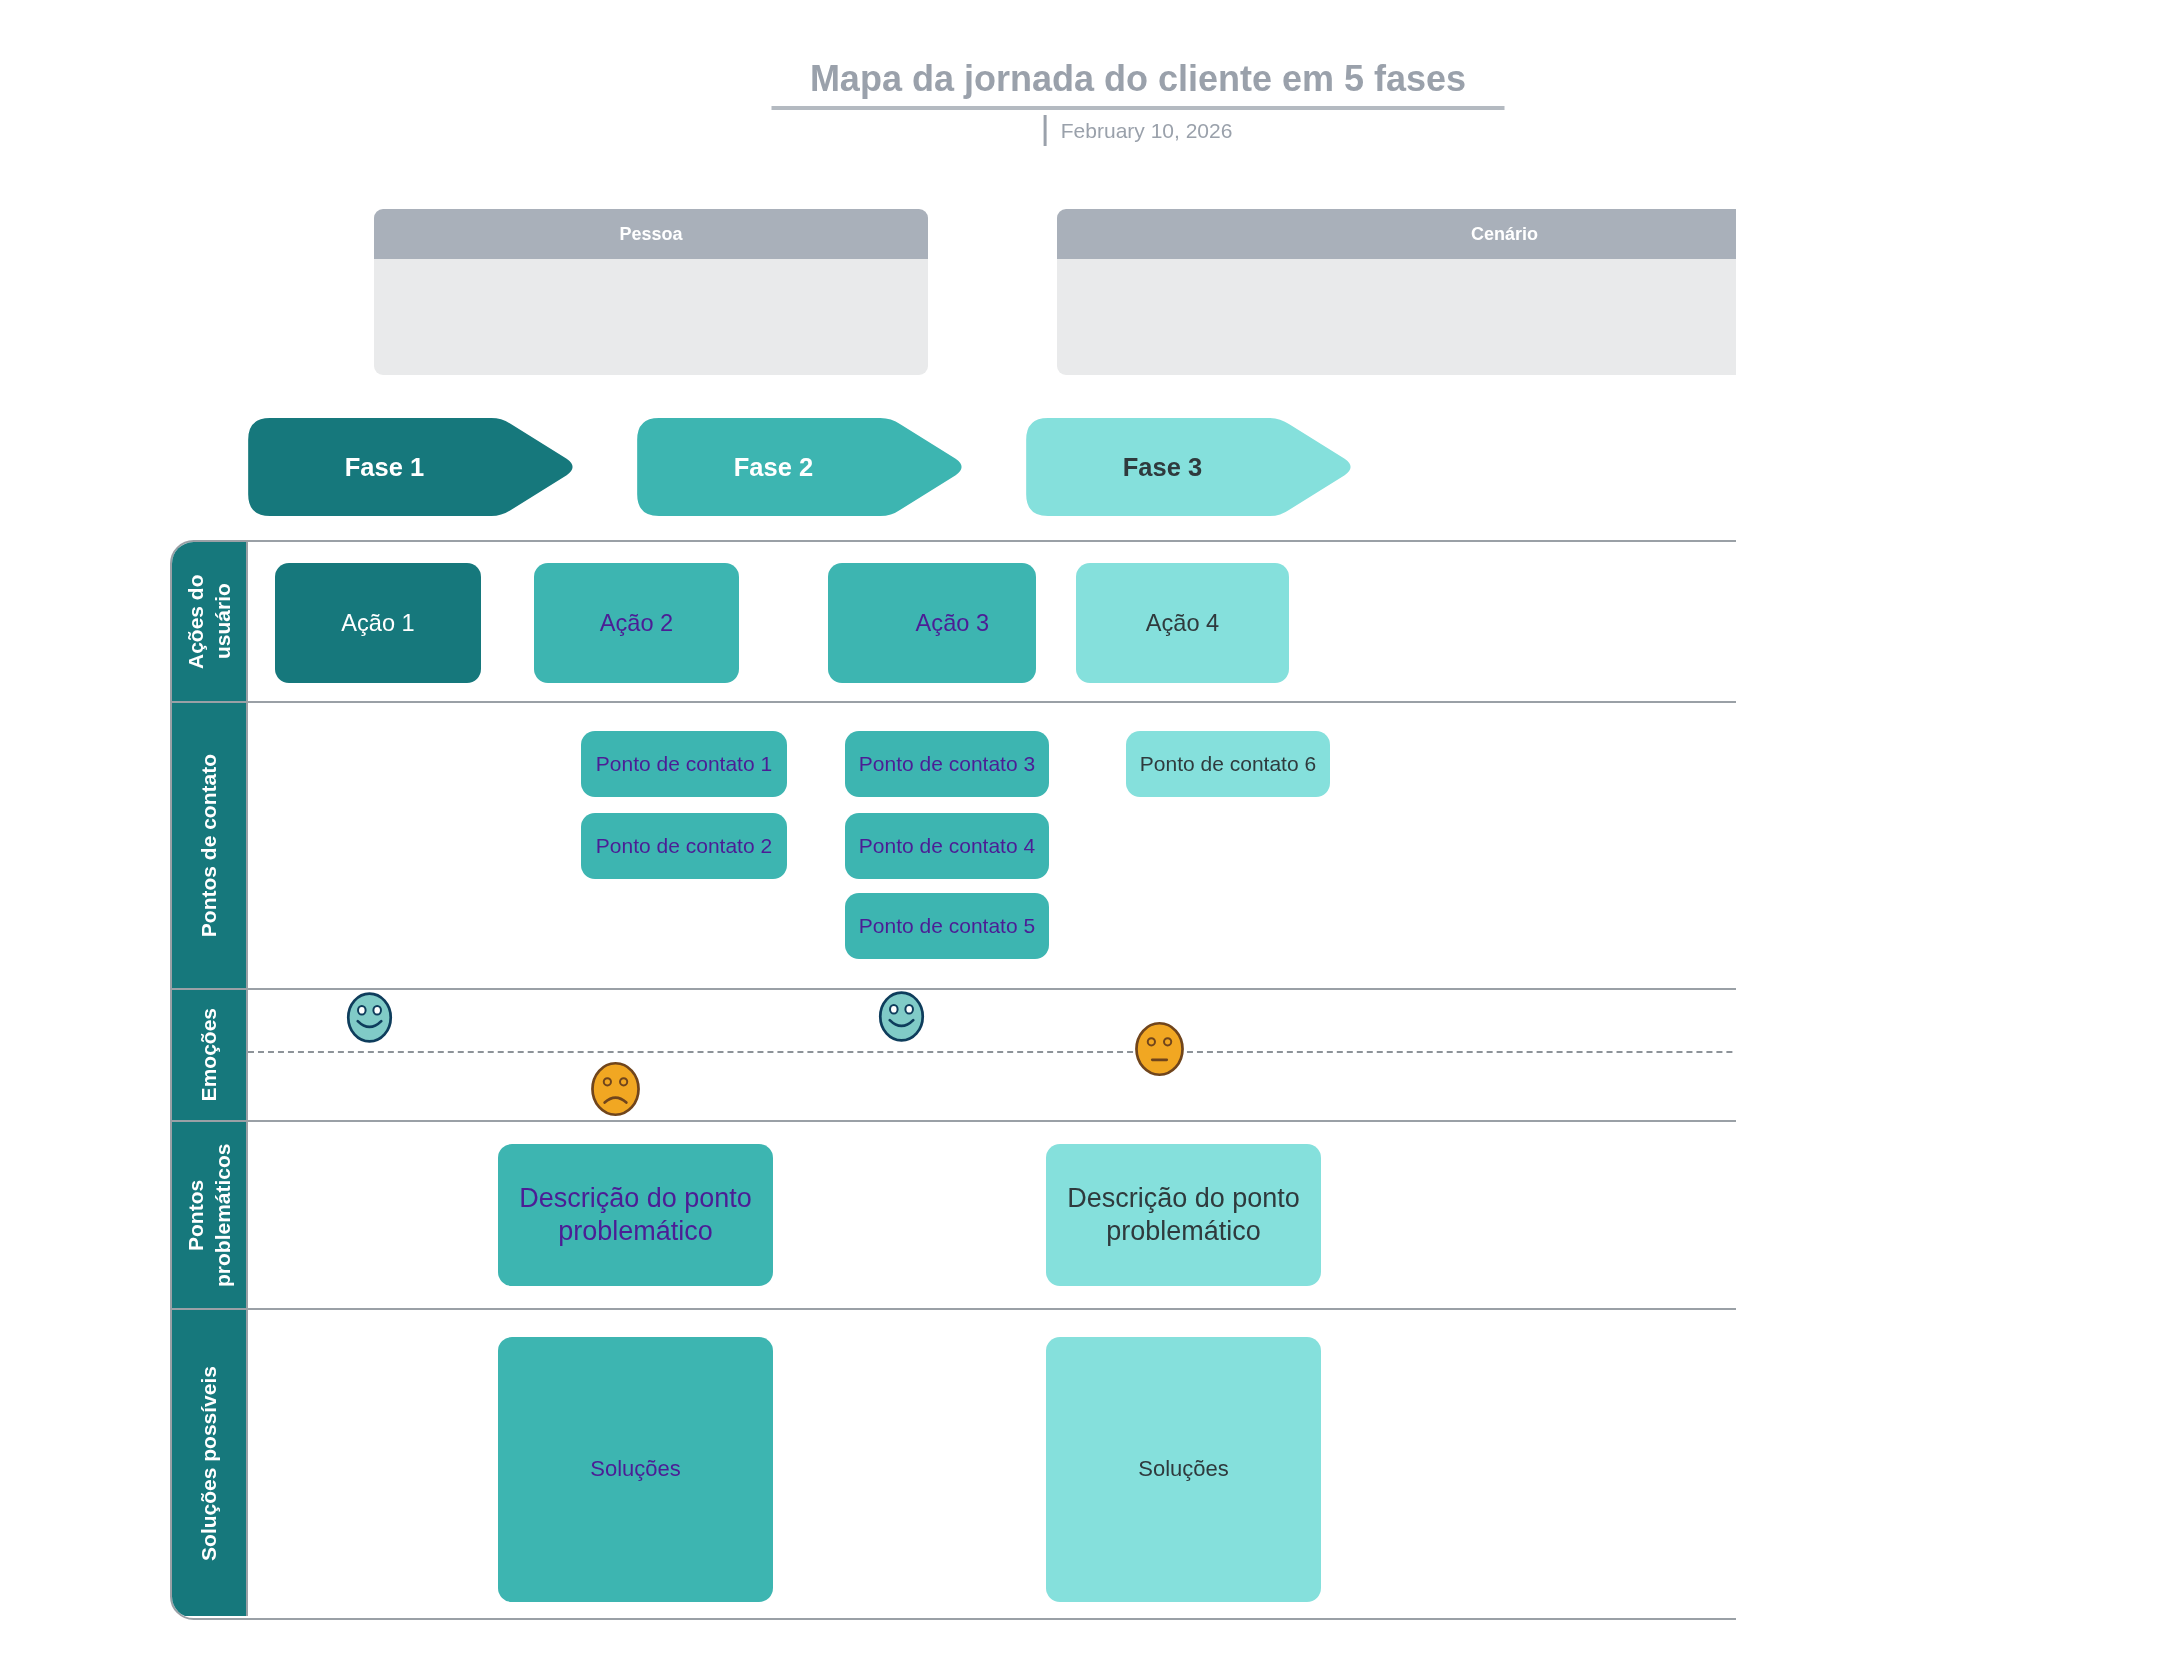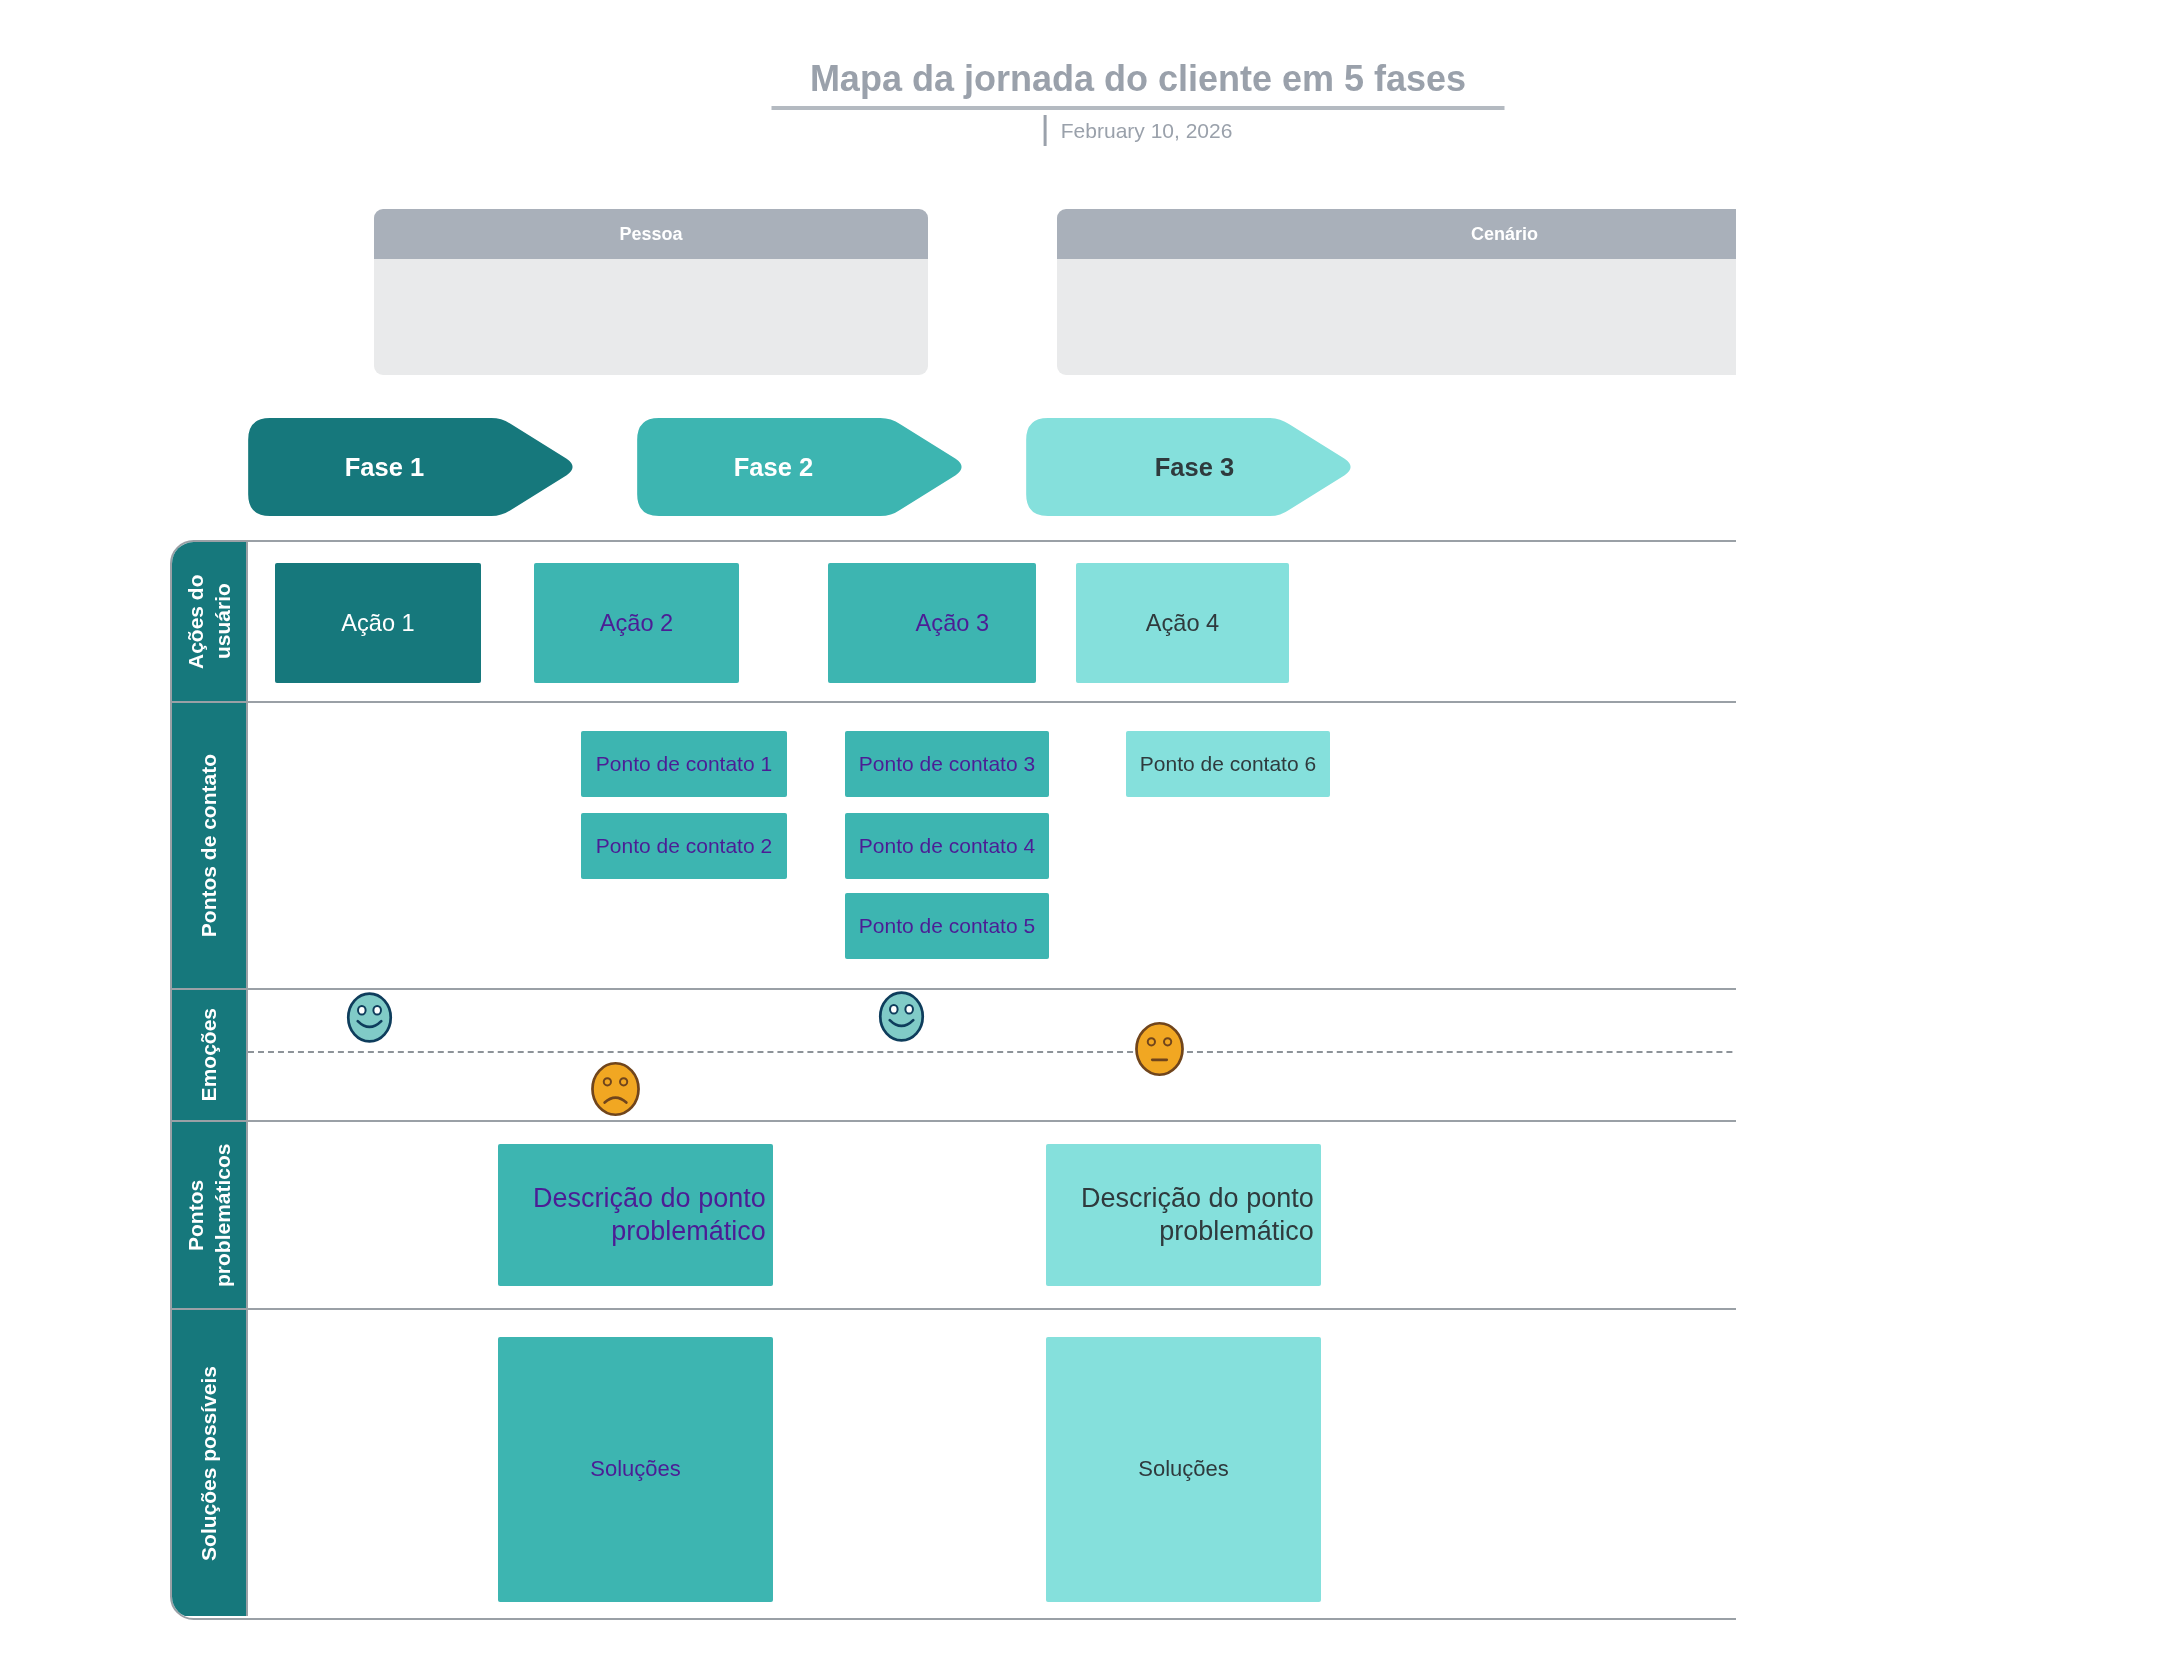--- a/index.html
+++ b/index.html
@@ -37,21 +37,21 @@
   .phase{position:absolute;top:418px;width:327px;height:98px;}
   .phase-svg{position:absolute;left:0;top:0;width:327px;height:98px;display:block;}
   .phase-label{
     position:absolute;left:0;top:0;width:273px;height:98px;
     display:flex;align-items:center;justify-content:center;
     font-size:25.5px;font-weight:bold;
   }
   .ph-fill-0{fill:var(--teal-dark);} .ph-fill-1{fill:var(--teal-mid);}
   .ph-fill-2{fill:var(--teal-light);} .ph-fill-3{fill:var(--teal-lighter);}
   .ph-fill-4{fill:var(--teal-faint);}
-  .txt-white{color:#ffffff;} .txt-dark{color:var(--dark-text);margin-left:32px;}
+  .txt-white{color:#ffffff;} .txt-dark{color:var(--dark-text);}
 
   
   .grid{
     position:absolute;left:170px;top:540px;width:1924px;height:1080px;
     border:2.7px solid var(--gray-line);border-radius:23.6px;background:#ffffff;
     overflow:hidden;box-sizing:border-box;
   }
   .grid-row{display:flex;border-bottom:2.7px solid var(--gray-line);box-sizing:border-box;}
   .grid-row.last{border-bottom:none;}
   .row-label-cell{
@@ -62,22 +62,22 @@
   .row-label{
     writing-mode:vertical-rl;transform:rotate(180deg);
     color:#ffffff;font-size:21px;font-weight:bold;text-align:center;line-height:1.3;
     max-height:100%;
   }
   .grid-content{position:absolute;left:0;top:0;right:0;bottom:0;pointer-events:none;}
   .grid-content > *{pointer-events:auto;}
 
   
   .shape{
-    position:absolute;border-radius:2px;box-sizing:border-box;
-    display:flex;align-items:center;justify-content:center;text-align:right;
+    position:absolute;border-radius:14px;box-sizing:border-box;
+    display:flex;align-items:center;justify-content:center;text-align:center;
     padding:3.6px 7.3px;line-height:1.22;
   }
   .tone-dark{background:var(--teal-dark);color:#ffffff;}
   .tone-mid{background:var(--teal-mid);color:#4c1d95;}
   .tone-light{background:var(--teal-light);color:var(--dark-text);}
   .fs-action{font-size:23.6px;}
   .fs-tp{font-size:21px;margin-left:48px;}
   .fs-pain{font-size:27px;}
   .fs-sol{font-size:22px;}
 

